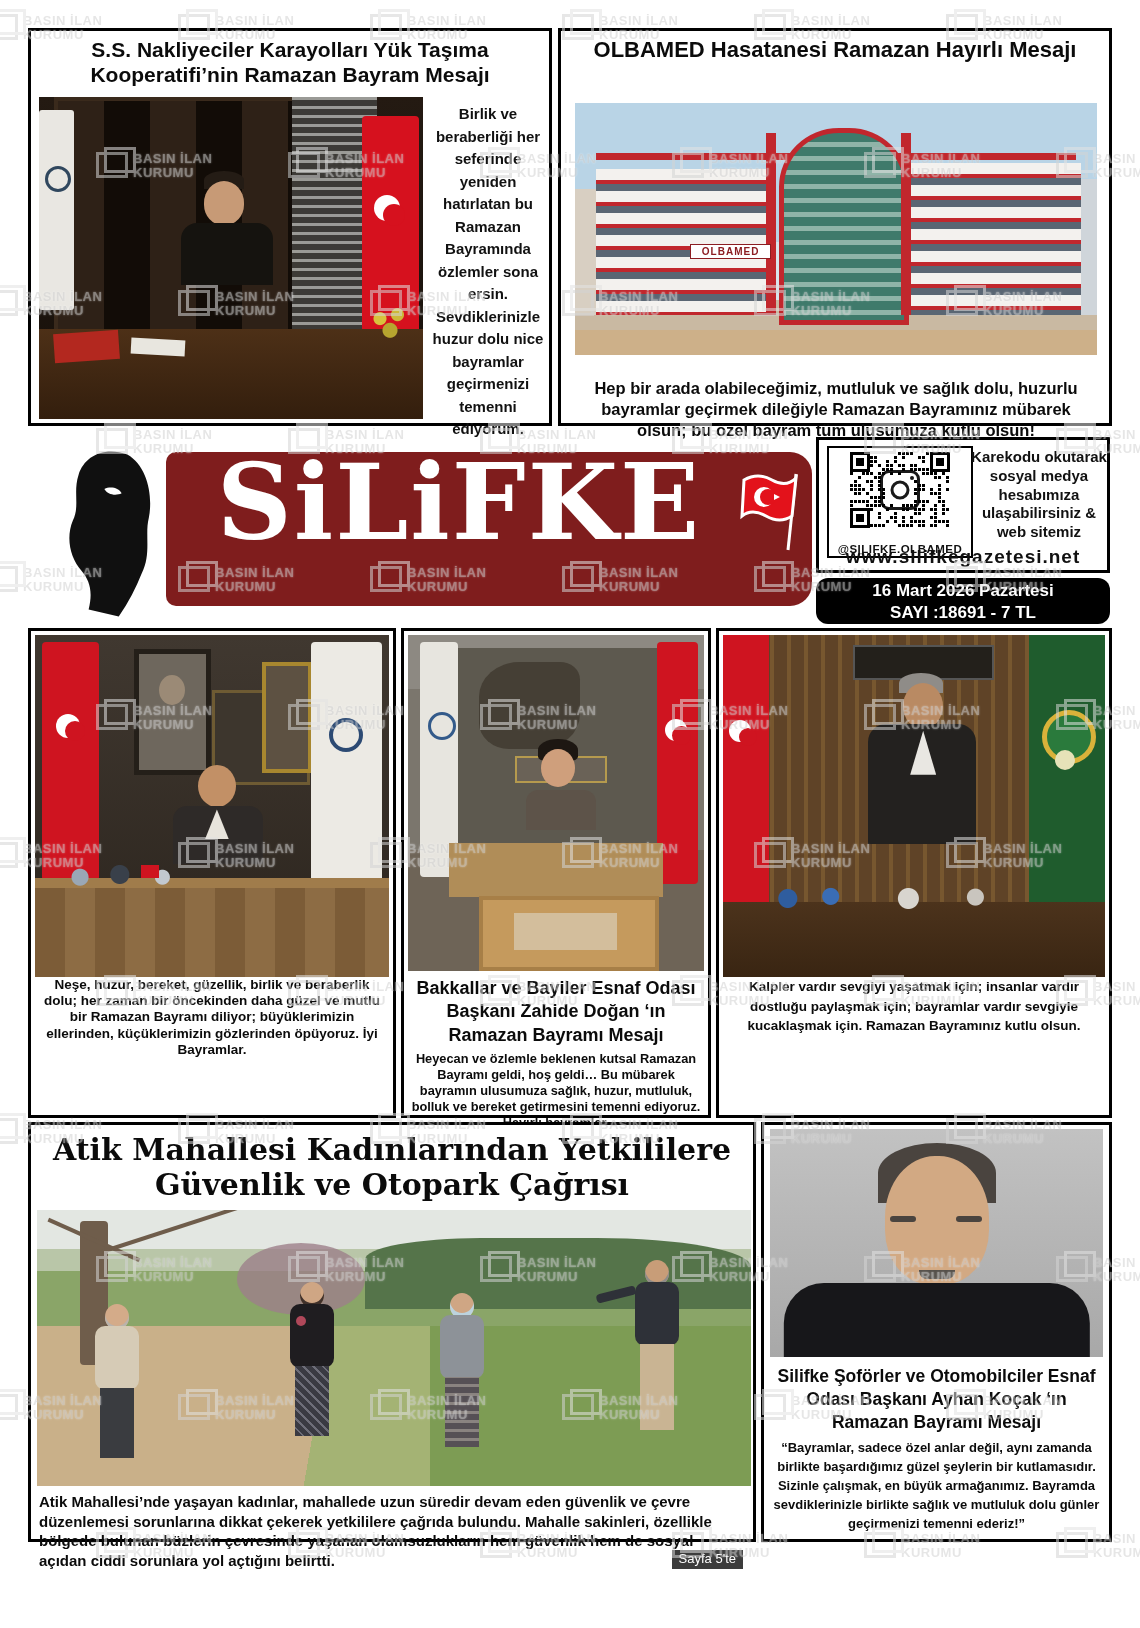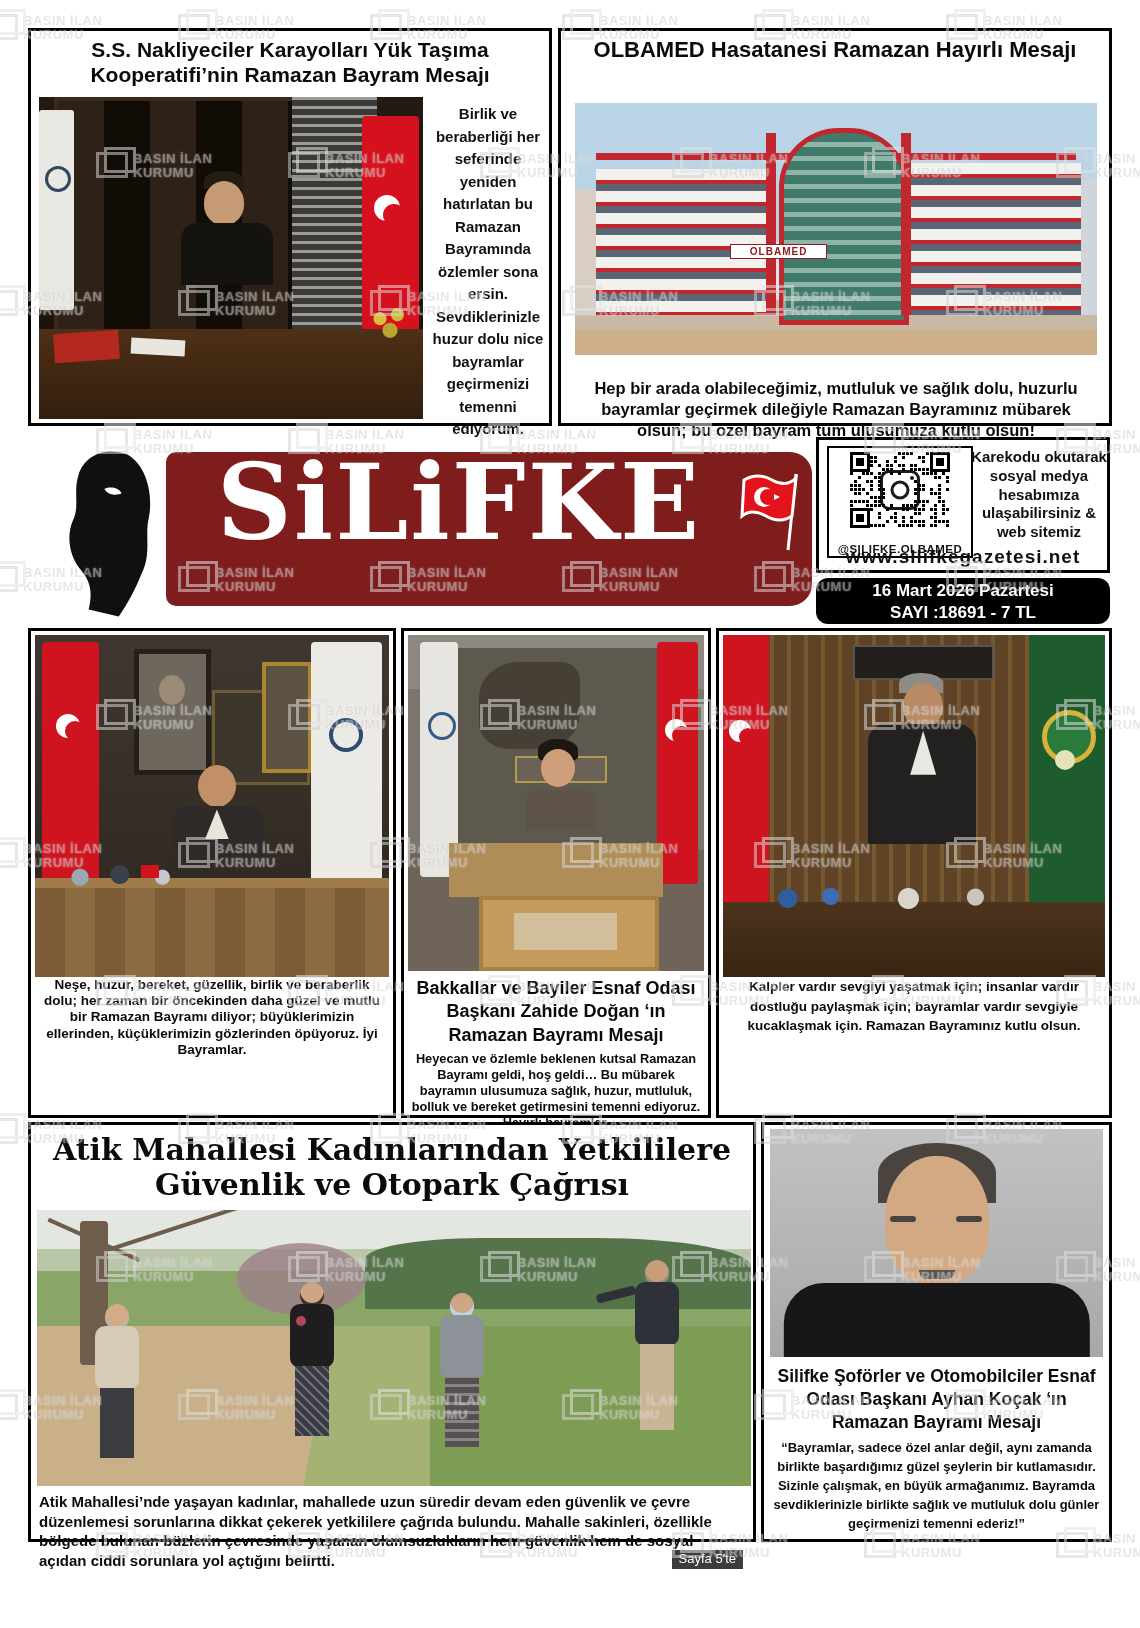--- a/index.html
+++ b/index.html
@@ -49,22 +49,22 @@
   #tr-photo{position:absolute;left:14px;top:72px;width:522px;height:252px;background:linear-gradient(#b9d4e6 0 55%,#d8e4ec 55% 78%,#c9b9a2 78%);}
   .hosp-wing-l{left:4%;top:26%;width:34%;height:58%;background:
       repeating-linear-gradient(180deg,#f3f1ee 0 11px,#c1272d 11px 15px,#5a6673 15px 22px);}
   .hosp-wing-r{right:3%;top:24%;width:34%;height:60%;background:
       repeating-linear-gradient(180deg,#f3f1ee 0 11px,#c1272d 11px 15px,#5a6673 15px 22px);}
   .hosp-tower{left:39%;top:10%;width:23%;height:74%;border-radius:46% 46% 0 0/30% 30% 0 0;
       background:repeating-linear-gradient(180deg,#3f7a6b 0 9px,#8fb4a8 9px 14px);border:5px solid #c1272d;}
   .hosp-col-l{left:36.5%;top:12%;width:10px;height:72%;background:#c1272d;}
   .hosp-col-r{left:62.5%;top:12%;width:10px;height:72%;background:#c1272d;}
   .hosp-band{left:4%;top:20%;width:92%;height:7px;background:#c1272d;}
-  .hosp-sign{left:22%;top:56%;padding:1px 19px;background:#fff;color:#8c1d22;font-size:10px;font-weight:bold;
-      border:1px solid #8c1d22;letter-spacing:1px;margin-left:40px;}
+  .hosp-sign{left:22%;top:56%;padding:1px 11px;background:#fff;color:#8c1d22;font-size:10px;font-weight:bold;
+      border:1px solid #8c1d22;letter-spacing:1px;}
   .hosp-ground{left:0;bottom:0;width:100%;height:10%;background:#cdb089;}
   .hosp-side-b1{left:0;top:34%;width:4%;height:50%;background:#d8cfc2;}
   .hosp-side-b2{right:0;top:30%;width:3%;height:54%;background:#cfd5da;}
   #tr-body{position:absolute;left:14px;top:330px;width:522px;font-size:16.5px;font-weight:bold;
            text-align:center;line-height:1.3;}
 
   
   #ataturk{position:absolute;left:40px;top:446px;width:146px;height:172px;}
   #mast-red{position:absolute;left:166px;top:452px;width:646px;height:154px;background:#e3121b;
             border-radius:10px 22px 22px 10px;}

